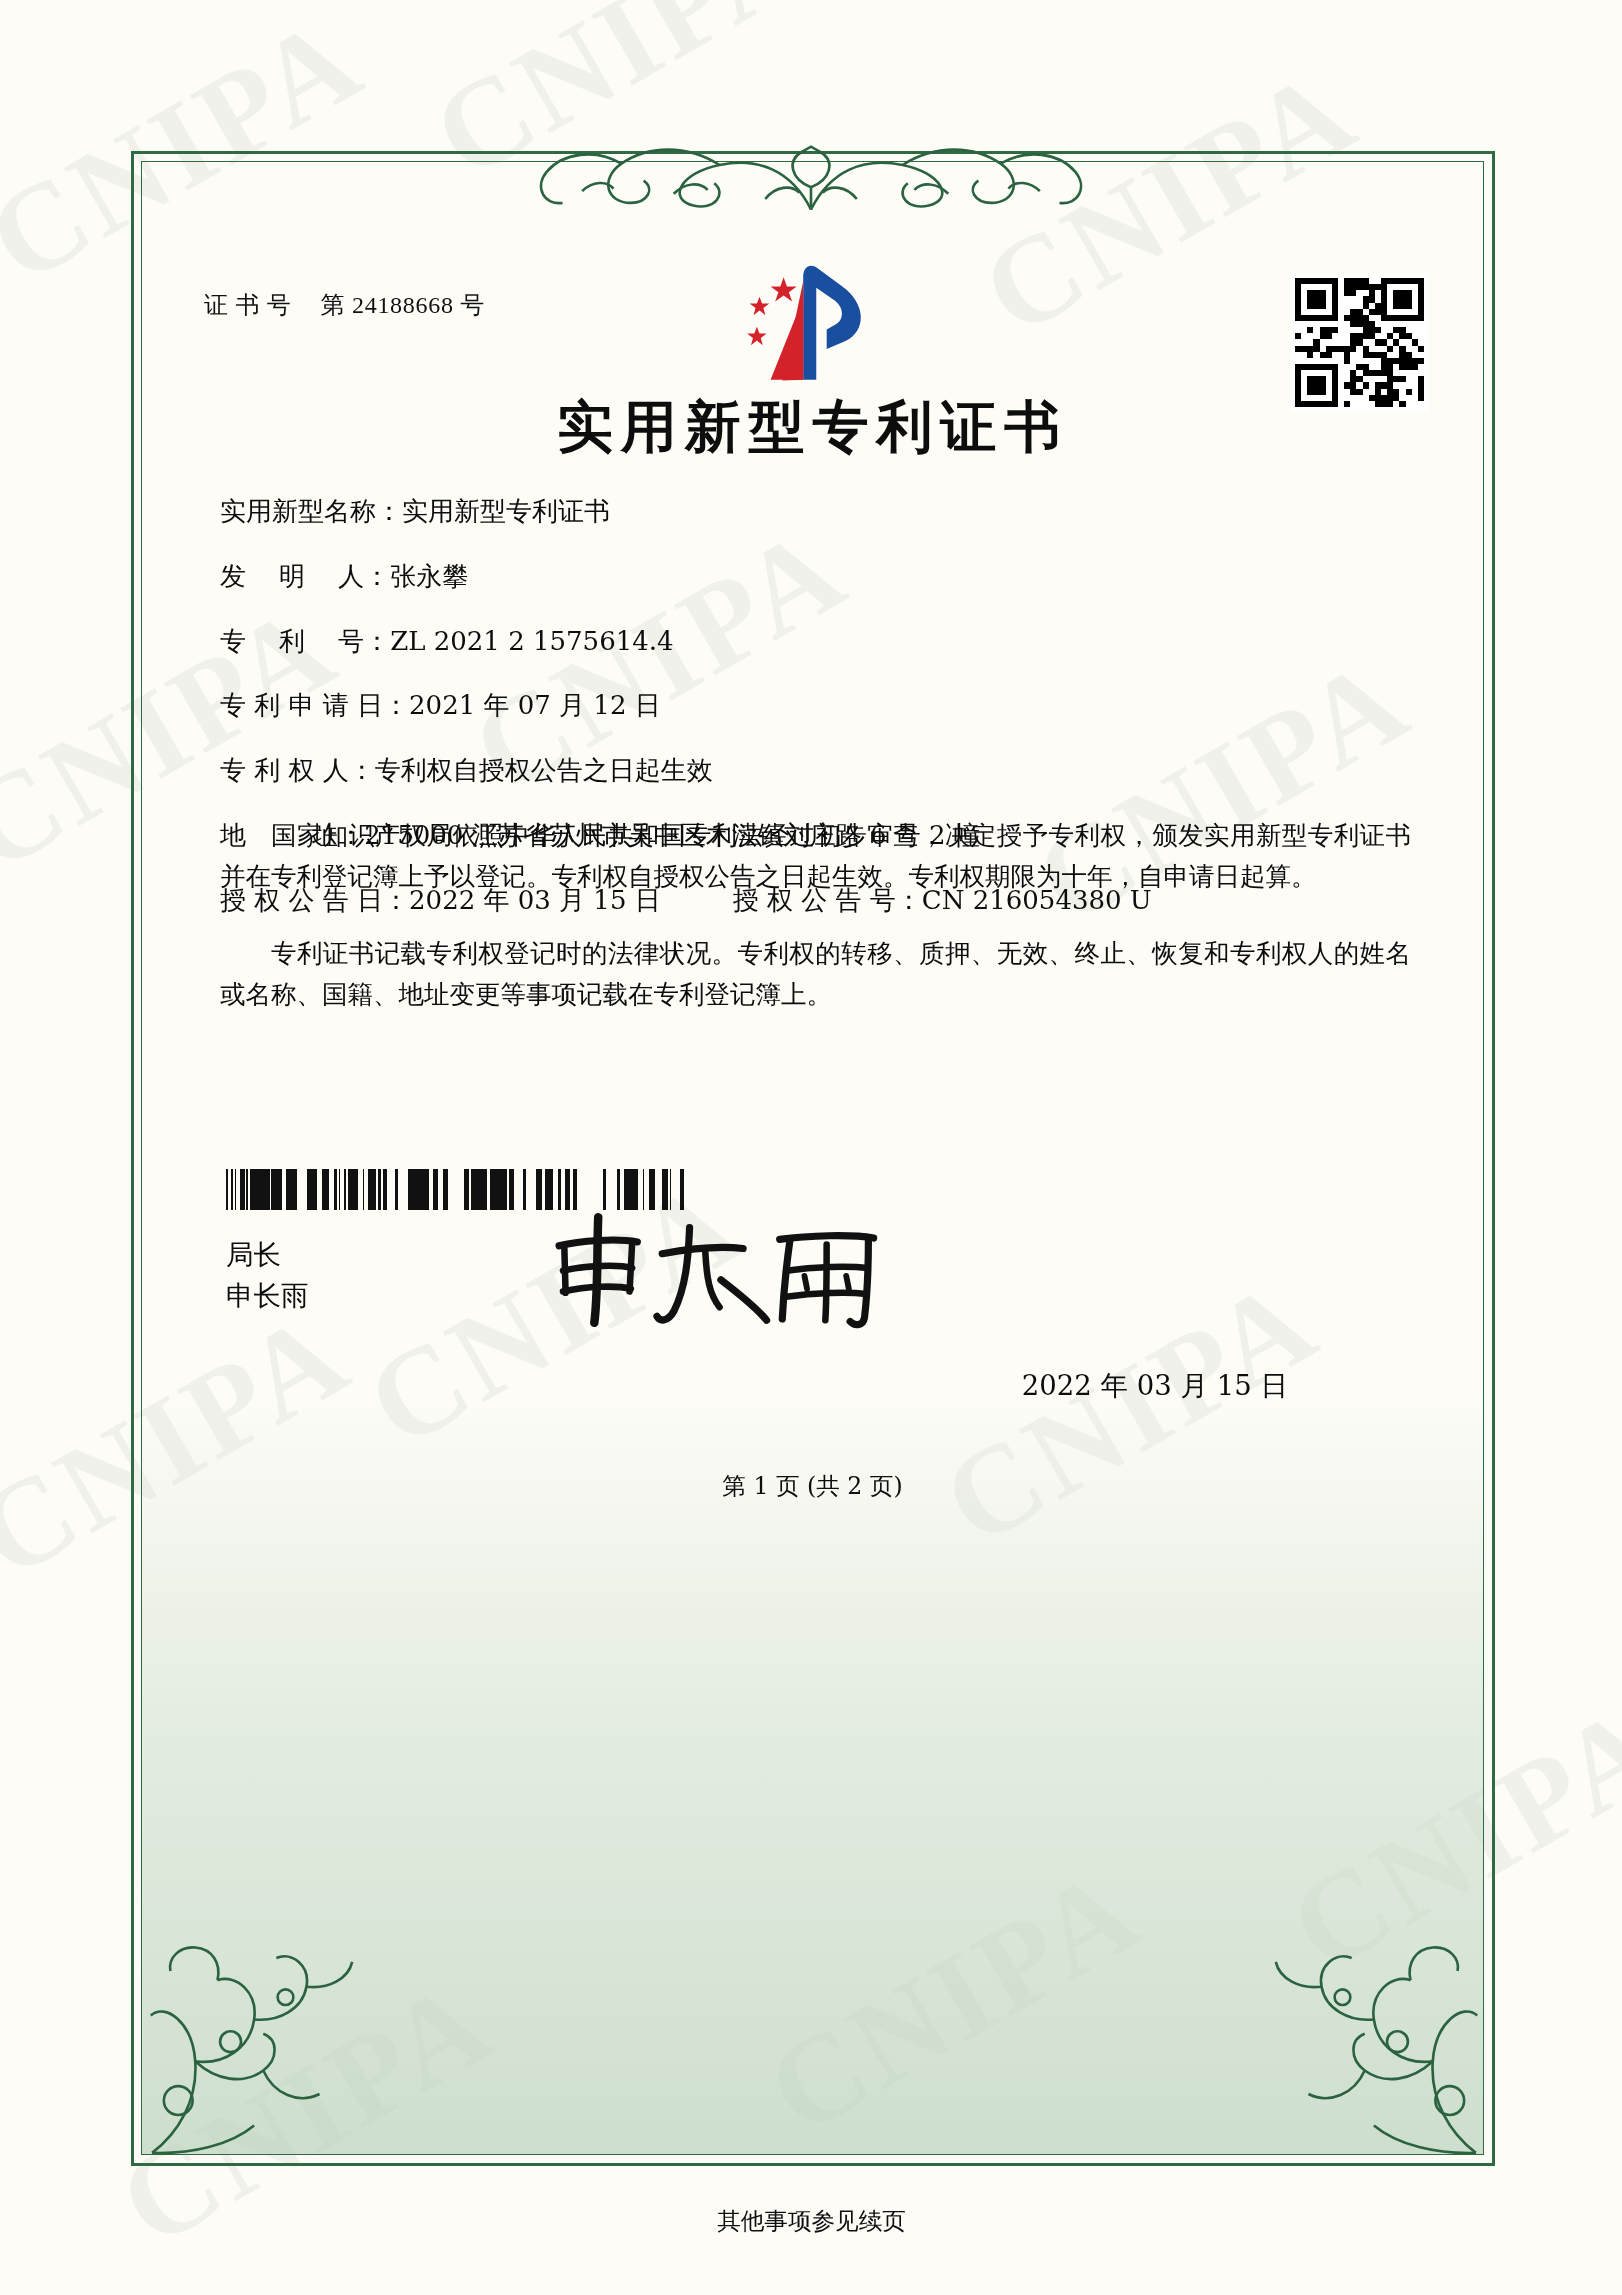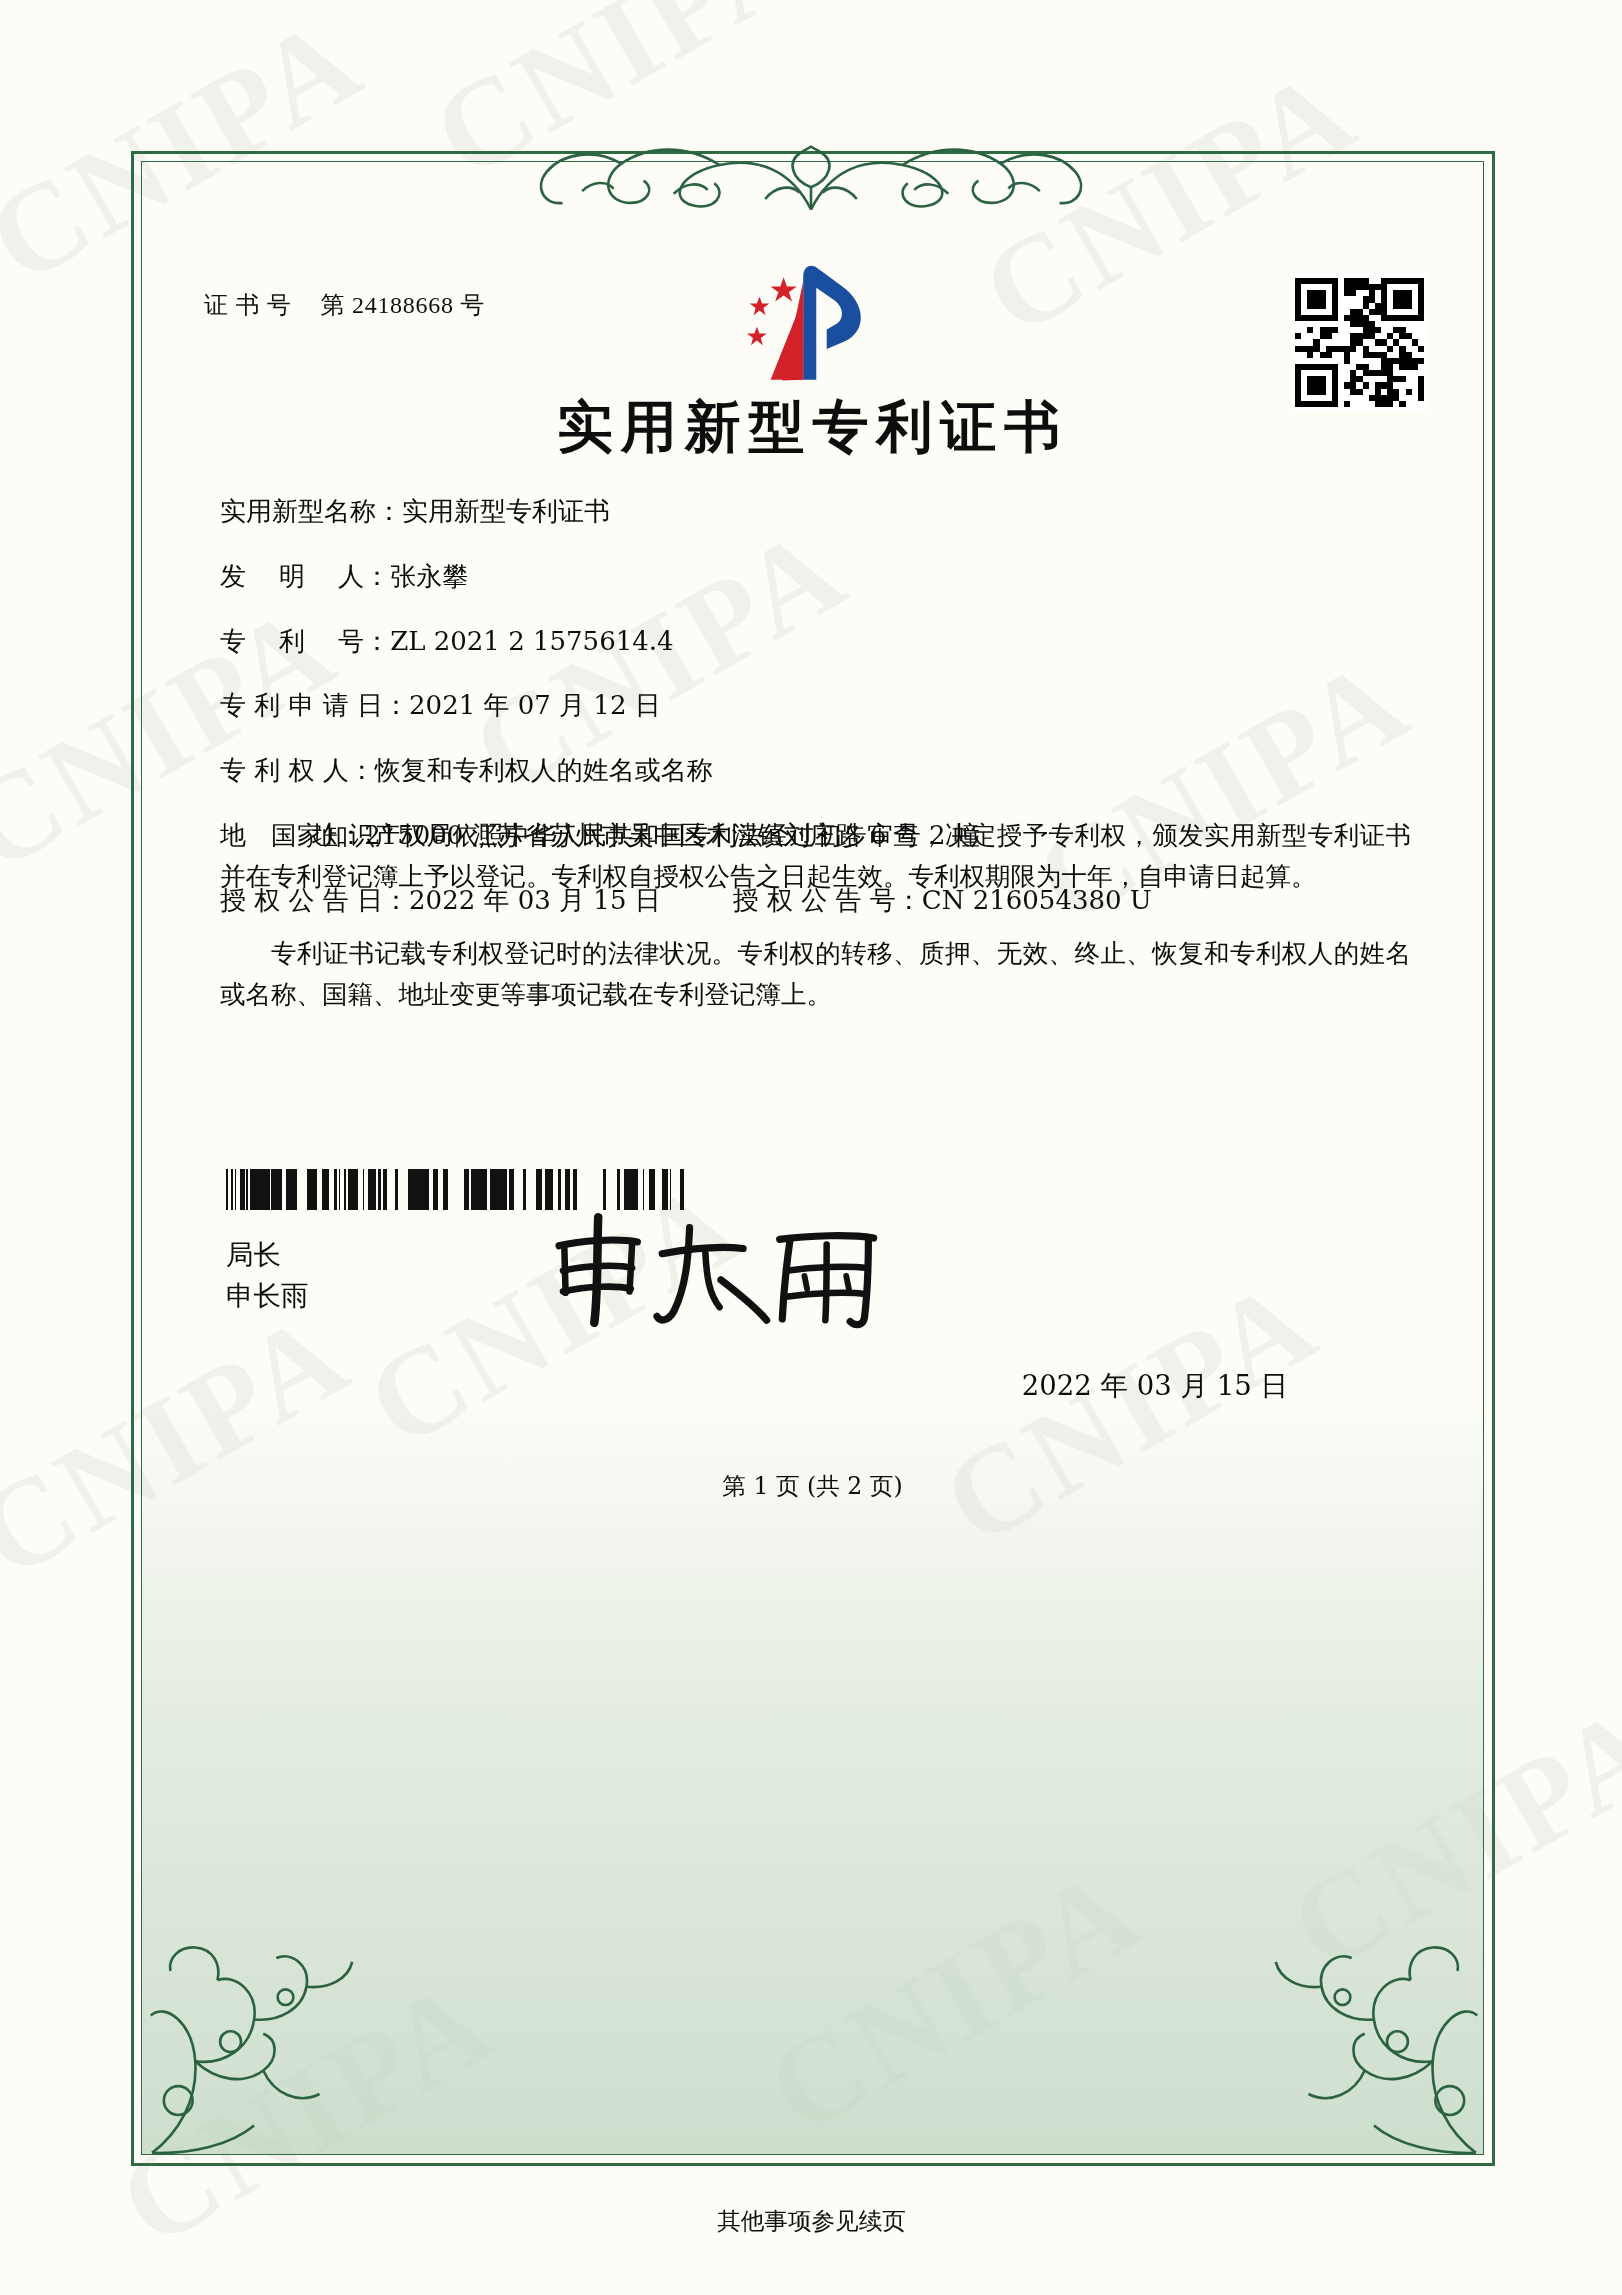--- a/index.html
+++ b/index.html
@@ -797,21 +797,21 @@
       <div class="f-row">
         <span class="f-label">专    利    号：</span>
         <span class="f-value">ZL 2021 2 1575614.4</span>
       </div>
       <div class="f-row">
         <span class="f-label">专 利 申 请 日：</span>
         <span class="f-value">2021 年 07 月 12 日</span>
       </div>
       <div class="f-row">
         <span class="f-label">专 利 权 人：</span>
-        <span class="f-value">恢复和专利权人的姓名或名称</span>
+        <span class="f-value">专利权自授权公告之日起生效</span>
       </div>
       <div class="f-row">
         <span class="f-label">地        址：</span>
         <span class="f-value">215000 江苏省苏州市吴中区木渎镇刘庄路 6 号 2 幢</span>
       </div>
       <div class="f-row split">
         <span class="f-label">授 权 公 告 日：</span>
         <span class="f-value">2022 年 03 月 15 日</span>
         <span class="f-second f-label">授 权 公 告 号：</span>
         <span class="f-value">CN 216054380 U</span>

